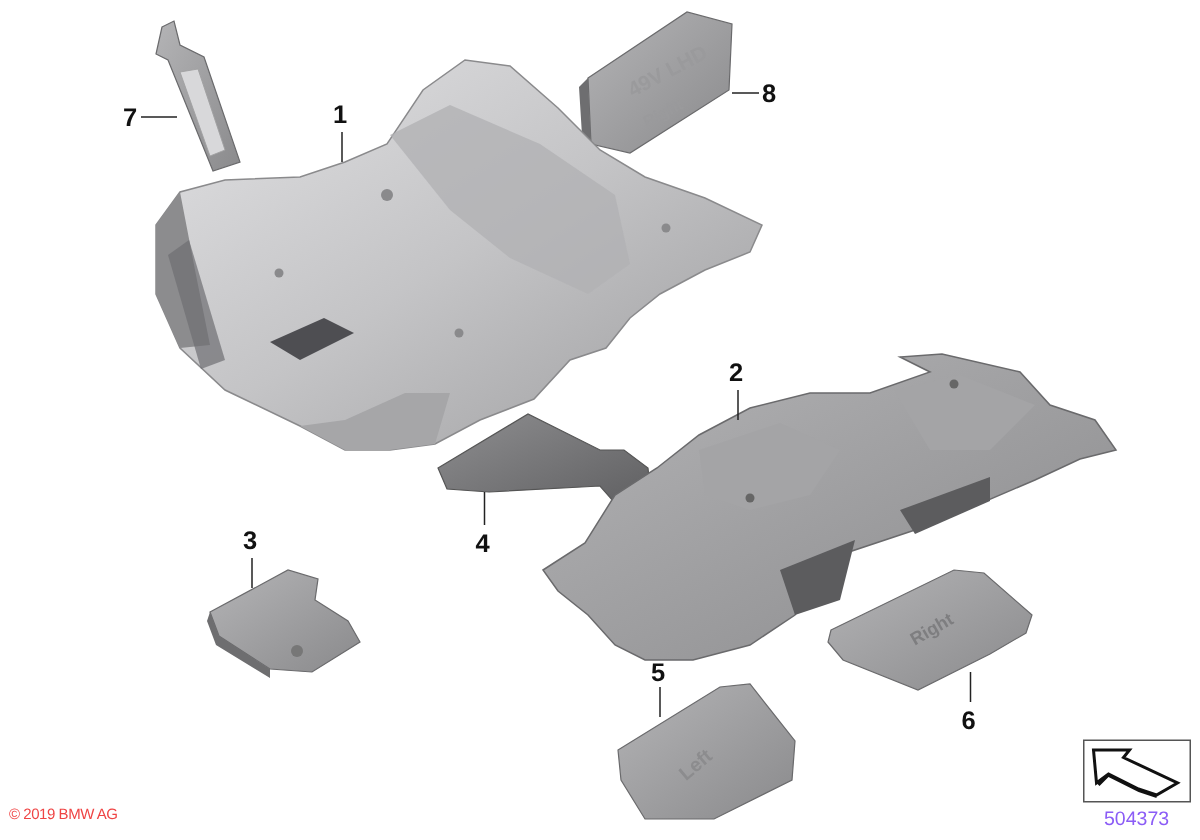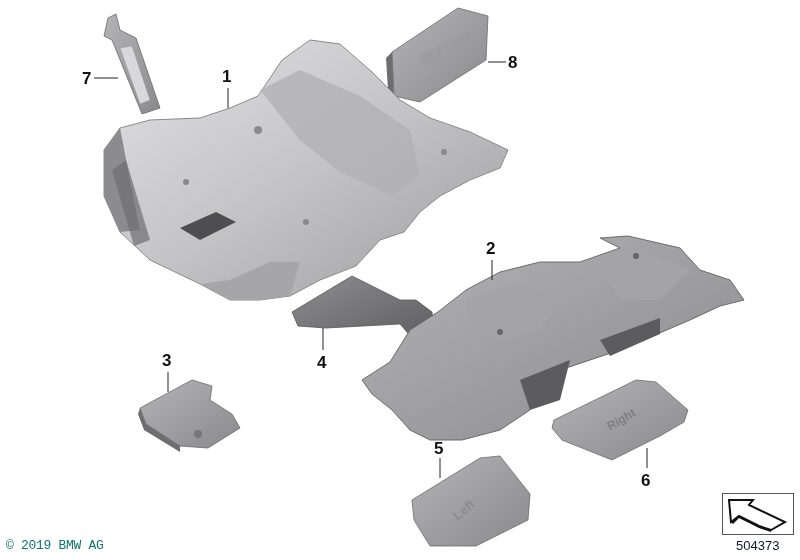--- a/index.html
+++ b/index.html
@@ -1,20 +1,20 @@
 <!DOCTYPE html>
 <html><head>
 <meta charset="utf-8">
 <style>
   html, body { margin:0; padding:0; background:#ffffff; }
   body { width:800px; height:560px; position:relative; overflow:hidden; font-family:"Liberation Sans", sans-serif; }
   #canvas { position:absolute; left:0; top:0; width:800px; height:560px; }
   .callout { position:absolute; font-family:"Liberation Sans", sans-serif; font-weight:bold; font-size:17px; color:#111; line-height:1; }
-  .copyright { position:absolute; left:6px; top:538px; font-size:13px; color:#0f766e; letter-spacing:-0.3px;font-family:Liberation Mono, monospace; }
-  .imgnum { position:absolute; left:736px; top:538px; font-size:13px; color:#0f172a; }
+  .copyright { position:absolute; left:6px; top:538px; font-size:10px; color:#ef4444; letter-spacing:-0.3px; }
+  .imgnum { position:absolute; left:736px; top:538px; font-size:13px; color:#8b5cf6; }
   .orient-box { position:absolute; left:722px; top:493px; width:70px; height:40px; border:1px solid #555; background:#fff; }
 </style>
 </head>
 <body>
 
 <svg id="canvas" viewBox="0 0 800 560" xmlns="http://www.w3.org/2000/svg">
   <defs>
     <linearGradient id="gLight" x1="0" y1="0" x2="1" y2="1">
       <stop offset="0" stop-color="#e2e2e4"></stop>
       <stop offset="0.5" stop-color="#c4c4c6"></stop>

